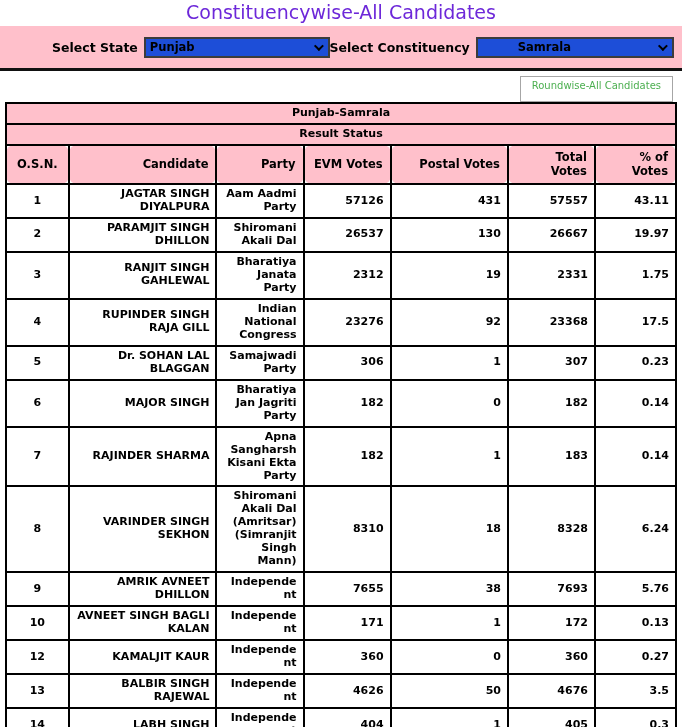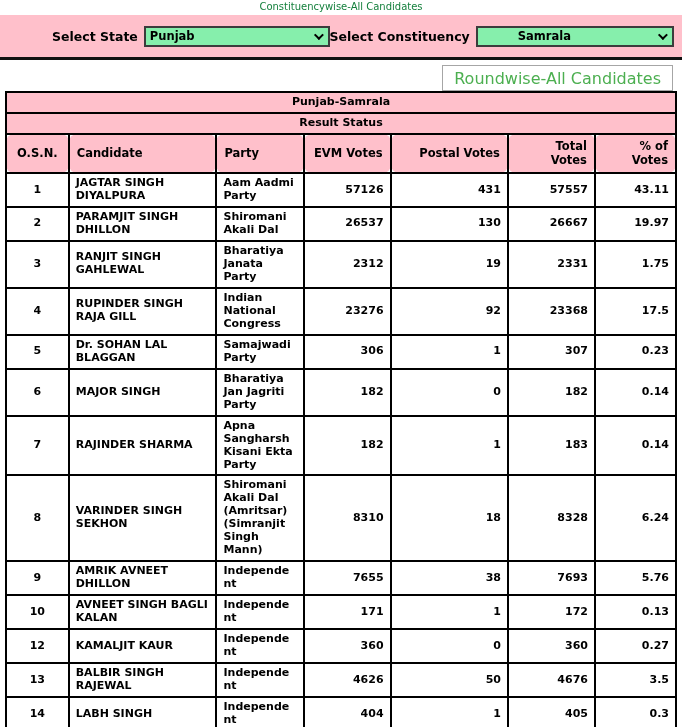--- a/index.html
+++ b/index.html
@@ -3,42 +3,42 @@
 <meta charset="utf-8">
 <style>
   * { box-sizing: border-box; margin: 0; padding: 0; }
   html, body {
     width: 682px; height: 727px; overflow: hidden;
     background: #fff;
     font-family: "DejaVu Sans", "Liberation Sans", sans-serif;
   }
   .page-title {
     text-align: center;
-    font-size: 10px;
-    color: #15803d;
+    font-size: 19px;
+    color: #6d28d9;
     padding: 1px 0 3px 0;
   }
   .filter-bar {
     background: #FFC0CB;
     border-bottom: 3px solid #111;
     display: flex;
     align-items: center;
     padding: 3px 8px 3px 0;
     height: 45px;
   }
   .flabel {
     font-weight: bold;
     font-size: 12.5px;
     color: #000;
     white-space: nowrap;
   }
   .flabel.first { margin-left: 52px; }
   .flabel.second { }
   .select-wrap {
-    background: #86efac;
+    background: #1d4ed8;
     border: 2px solid #3c3c3c;
     height: 21px;
     display: flex;
     align-items: center;
     justify-content: space-between;
     padding: 0 7px 0 4px;
     margin-left: 6px;
     cursor: default;
   }
   .select-wrap.state { width: 204px; }
@@ -54,21 +54,21 @@
     display: flex;
     justify-content: flex-end;
     padding: 5px 9px 0 0;
     height: 31px;
   }
   .roundwise-btn {
     display: inline-block;
     border: 1px solid #a6a6a6;
     color: #4CAF50;
     background: #fff;
-    font-size: 16px;
+    font-size: 10px;
     padding: 3px 11px 4px 11px;
     text-decoration: none;
     cursor: pointer;
     white-space: nowrap;
     text-align: center;
   }
   table.results {
     margin: 0 5px;
     width: 672px;
     border-collapse: collapse;
@@ -85,21 +85,21 @@
     word-wrap: break-word;
   }
   .t-title, .t-sub {
     background: #FFC0CB;
     text-align: center;
     font-size: 12px;
     padding: 4px 6px;
   }
   tr.cols th { background: #FFC0CB; font-size: 11.5px; padding: 5px 7px; border-radius: 8px; }
   .al-c { text-align: center; }
-  .al-l { text-align: left; }
+  .al-l { text-align: right; }
   .al-r { text-align: right; }
   tbody td { background: #fff; }
   td.num { text-align: right; padding-right: 7px; }
   td.osn { text-align: center; }
 </style>
 </head>
 <body>
 
 <div class="page-title">Constituencywise-All Candidates</div>
 

